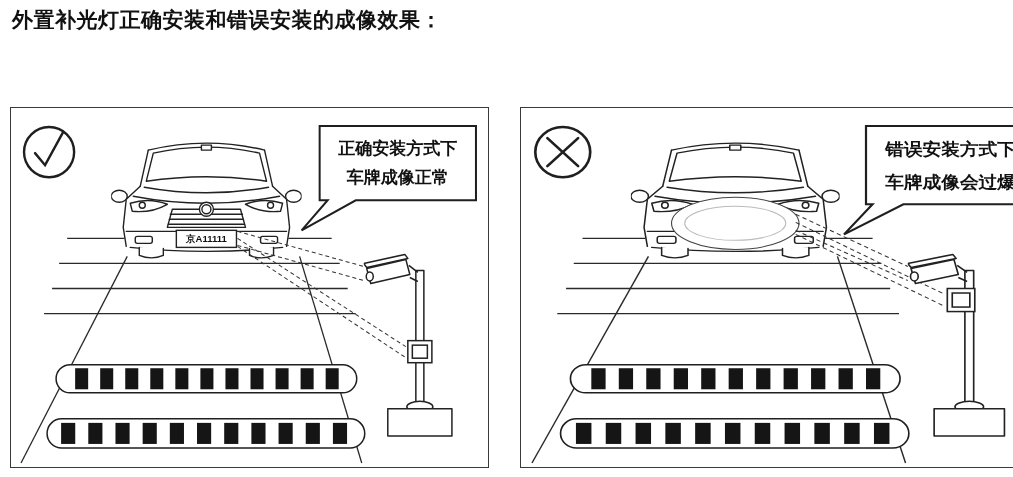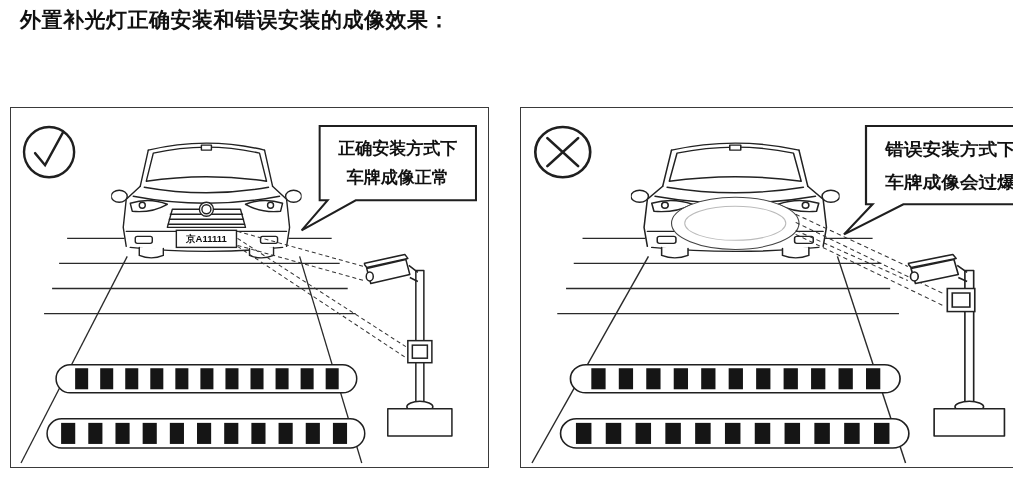--- a/index.html
+++ b/index.html
@@ -4,21 +4,21 @@
 <style>
   html, body {
     margin: 0; padding: 0;
     width: 1013px; height: 477px;
     background: #ffffff;
     font-family: "Liberation Sans", sans-serif;
     overflow: hidden;
   }
   .stage { position: relative; width: 1013px; height: 477px; background:#fff; }
   .page-title {
-    position: absolute; left: 20px; top: 6px;
+    position: absolute; left: 12px; top: 6px;
     font-size: 21px; font-weight: 700; color: #111;
     letter-spacing: 0.5px; margin: 0;
   }
   .panel {
     position: absolute; top: 107px; height: 361px;
     border: 1.5px solid #3a3a3a; background: #fff; box-sizing: border-box;
   }
   .panel-left  { left: 10px;  width: 479px; }
   .panel-right { left: 520px; width: 525px; }
   .panel svg { width: 100%; height: 100%; display: block; }

